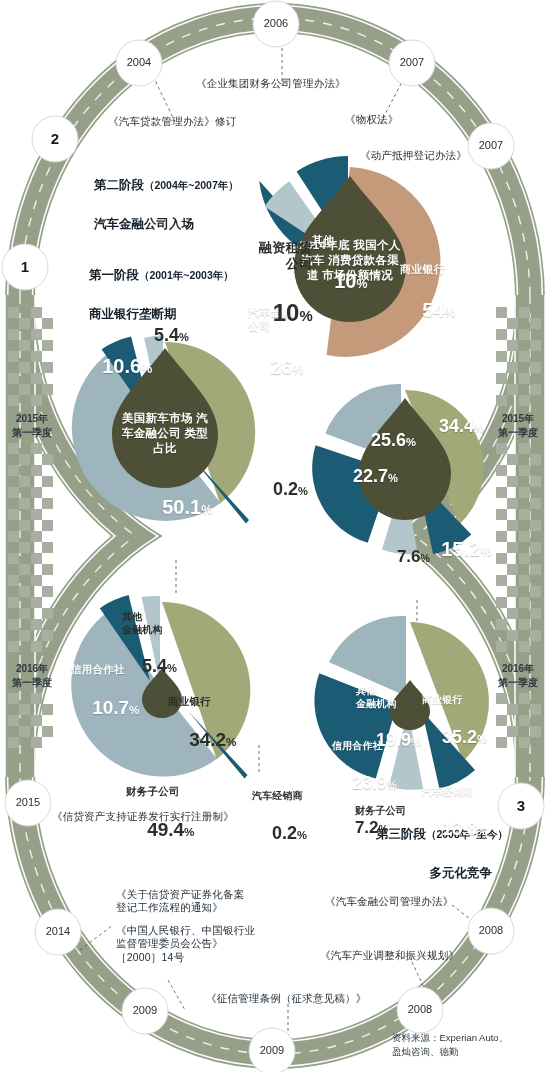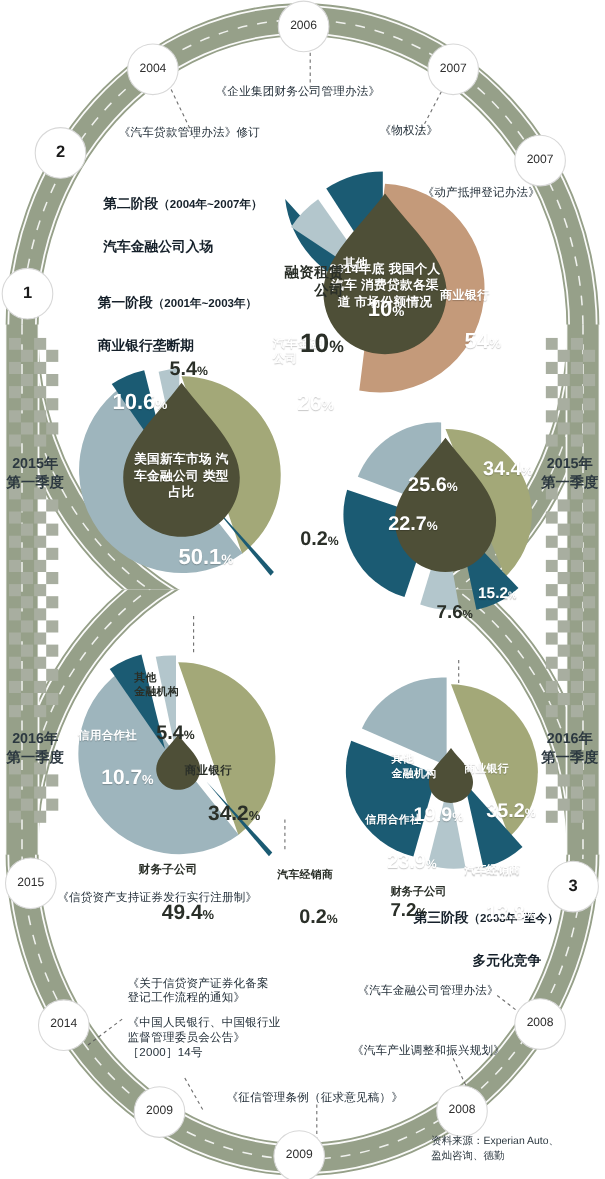--- a/index.html
+++ b/index.html
@@ -28,21 +28,21 @@
   }
   .phase-title {
     font-size: 12.5px;
     font-weight: bold;
     color: #15202a;
     line-height: 1.55;
   }
   .phase-title .yr { font-size: 10.5px; font-weight: bold; }
 
   .qtr {
-    font-size: 13px;
+    font-size: 10px;
     font-weight: bold;
     color: #2c3840;
     line-height: 1.35;
     text-align: center;
   }
 
   .source {
     font-size: 9.5px;
     color: #2c3840;
     line-height: 1.45;
@@ -175,21 +175,21 @@
   <div class="road-yr" style="left:32px;  top:925px; width:52px;">2014</div>
   <div class="road-yr" style="left:2px;   top:796px; width:52px;">2015</div>
 
   <div class="road-num" style="left:29px;  top:130px; width:52px;">2</div>
   <div class="road-num" style="left:-1px;  top:258px; width:52px;">1</div>
   <div class="road-num" style="left:495px; top:797px; width:52px;">3</div>
 
   <div class="txt reg" style="left:108px; top:115px;">《汽车贷款管理办法》修订</div>
   <div class="txt reg" style="left:196px; top:77px;">《企业集团财务公司管理办法》</div>
   <div class="txt reg" style="left:345px; top:113px;">《物权法》</div>
-  <div class="txt reg" style="left:384px; top:149px;margin-top:20px;">《动产抵押登记办法》</div>
+  <div class="txt reg" style="left:360px; top:149px;">《动产抵押登记办法》</div>
 
   <div class="txt reg" style="left:52px;  top:810px;">《信贷资产支持证券发行实行注册制》</div>
   <div class="txt reg" style="left:116px; top:888px;">《关于信贷资产证券化备案
 登记工作流程的通知》</div>
   <div class="txt reg" style="left:116px; top:924px;">《中国人民银行、中国银行业
 监督管理委员会公告》
 ［2000］14号</div>
   <div class="txt reg" style="left:206px; top:992px;">《征信管理条例（征求意见稿）》</div>
   <div class="txt reg" style="left:325px; top:895px;">《汽车金融公司管理办法》</div>
   <div class="txt reg" style="left:320px; top:949px;">《汽车产业调整和振兴规划》</div>
@@ -474,21 +474,21 @@
 
       <path fill="#4e4f37" d="M 405 398 C 425 425 451 447 451 473 C 451 500 430 520 405 520 C 380 520 359 500 359 473 C 359 447 385 425 405 398 Z"></path>
     </g>
   </svg>
 
 
   <div class="val white" style="left:419px; top:396px; font-size:18px;">
     <span>34.4</span><span class="pct">%</span>
   </div>
 
-  <div class="val white" style="left:419px; top:516px; font-size:14px;">
+  <div class="val white" style="left:419px; top:516px; font-size:20px;">
     <span>15.2</span><span class="pct">%</span>
   </div>
 
   <div class="val dark" style="left:378px; top:528px; font-size:17px;">
     <span>7.6</span><span class="pct">%</span>
   </div>
 
   <div class="val white" style="left:333px; top:446px; font-size:18px;">
     <span>22.7</span><span class="pct">%</span>
   </div>

